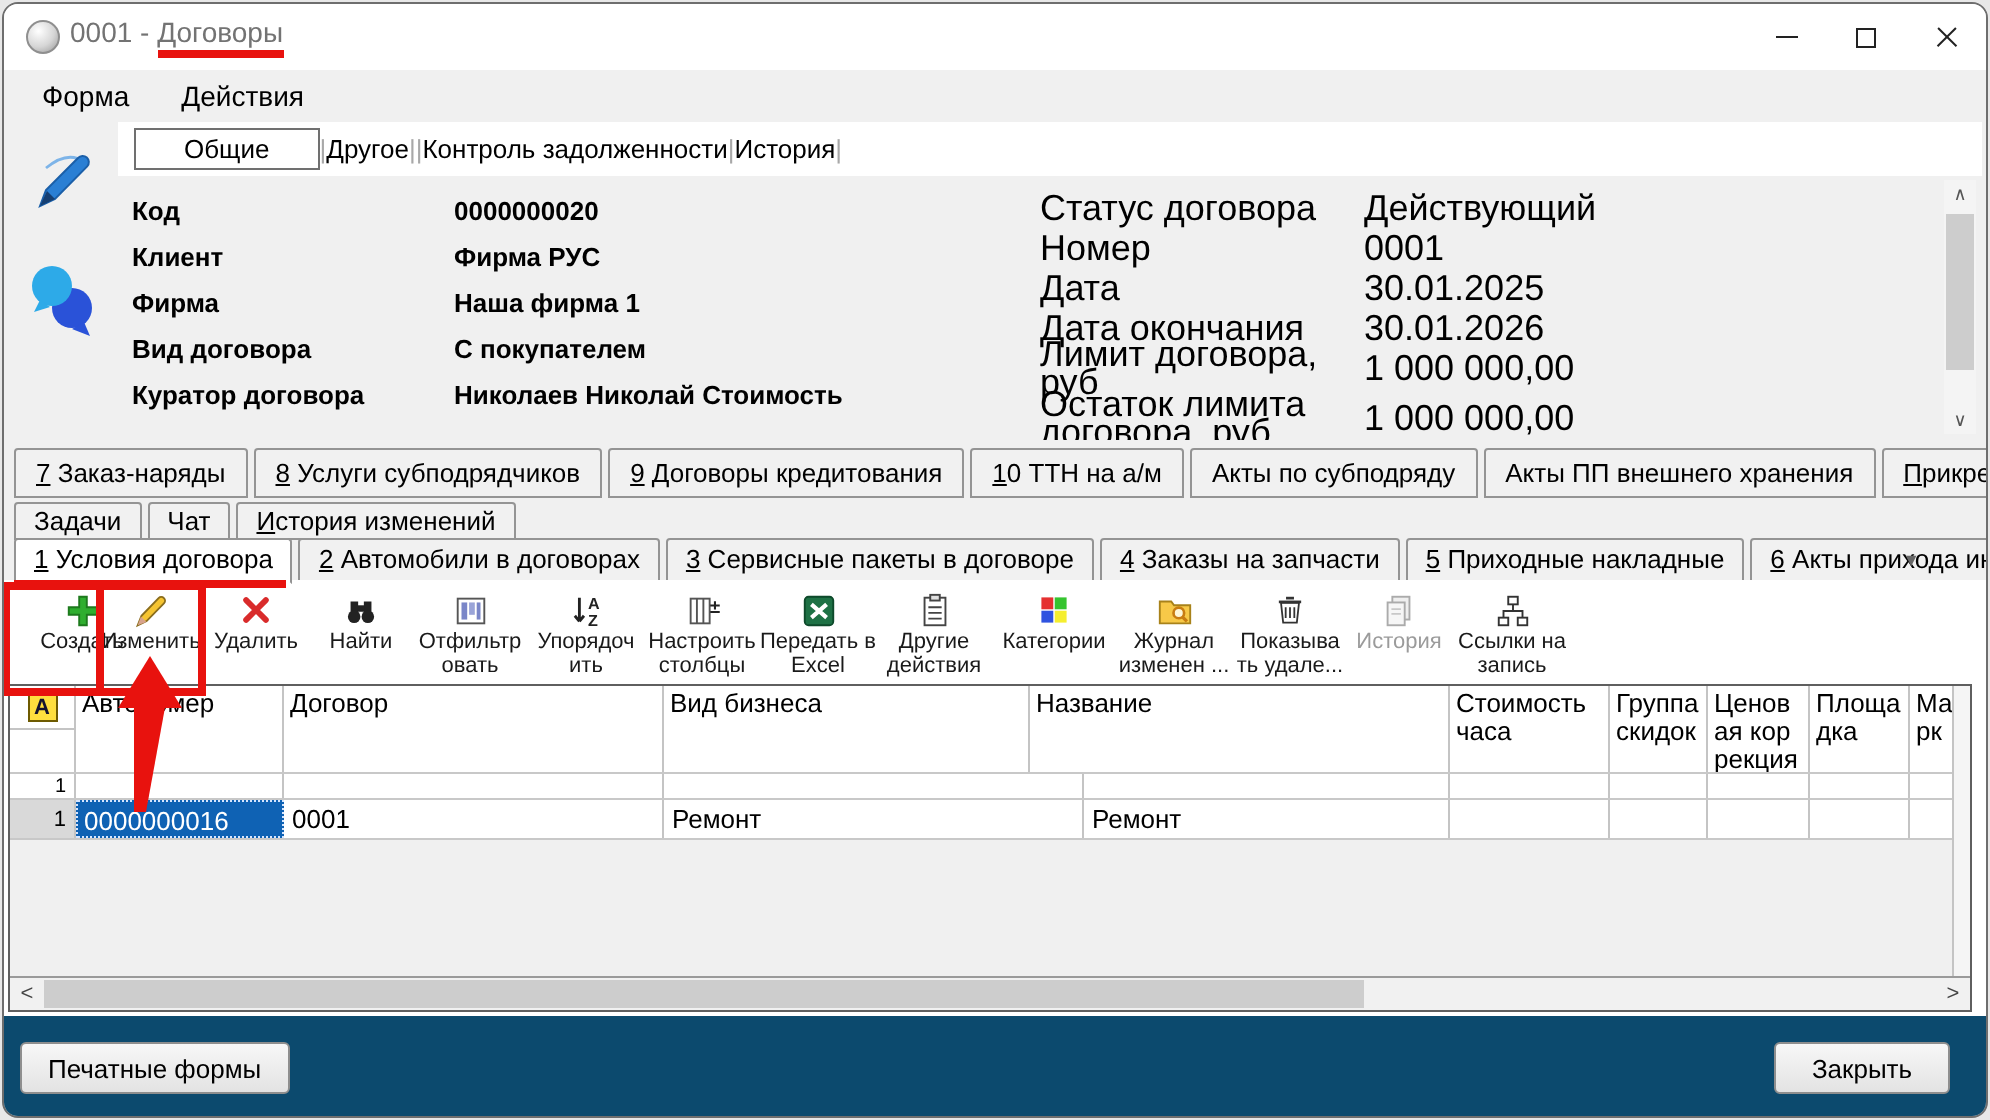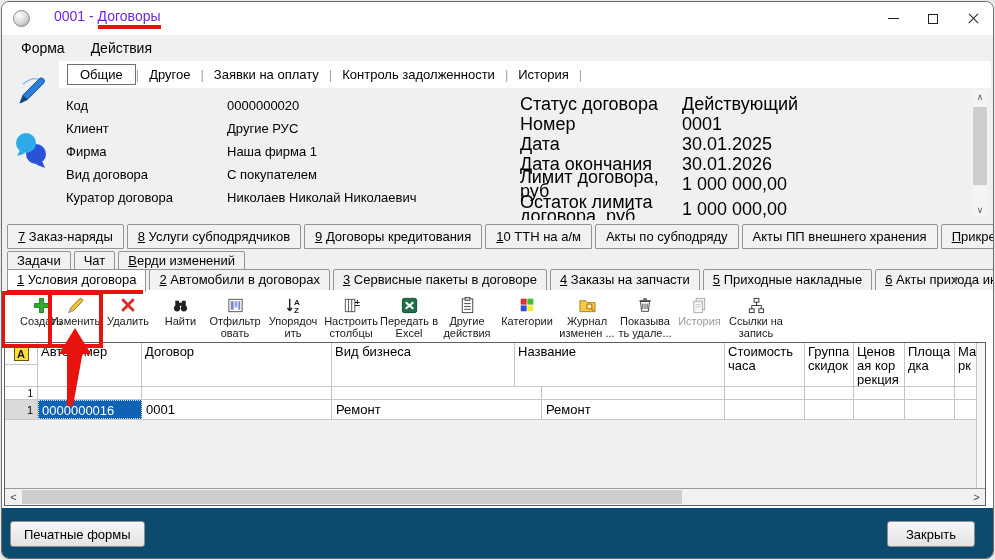--- a/index.html
+++ b/index.html
@@ -6,21 +6,21 @@
   html,body { width:995px; height:560px; background:#e8e8e8; font-family:"Liberation Sans","DejaVu Sans",sans-serif; }
   .window { position:relative; width:993px; height:558px; margin:1px; background:#f0f0f0;
             border:1px solid #6e6e6e; border-radius:8px; overflow:hidden; }
 
   
   .titlebar { position:absolute; top:0; left:0; right:0; height:33px; background:#fff;
               display:flex; align-items:center; }
   .appball { width:17px; height:17px; border-radius:50%; margin-left:11px;
              background:radial-gradient(circle at 35% 30%, #ffffff, #d6d6d6 55%, #969696);
              border:1px solid #8f8f8f; }
-  .title { margin-left:24px; font-size:14px; color:#6d28d9; }
+  .title { margin-left:5px; font-size:14px; color:#737373; }
   .title-hl { display:inline-block; border-bottom:4px solid #e8120e; padding-bottom:1px; }
   .wincontrols { margin-left:auto; display:flex; height:100%; }
   .wc { width:40px; display:flex; align-items:center; justify-content:center; cursor:default; }
   .wc-min-glyph { width:11px; height:1.4px; background:#222; }
   .wc-max-glyph { width:10px; height:10px; border:1.4px solid #222; }
   .wc-close-glyph { position:relative; width:11px; height:11px; }
   .wc-close-glyph::before,.wc-close-glyph::after { content:""; position:absolute; top:5px; left:-1px;
       width:13px; height:1.4px; background:#222; }
   .wc-close-glyph::before { transform:rotate(45deg); }
   .wc-close-glyph::after  { transform:rotate(-45deg); }
@@ -29,25 +29,25 @@
   .menubar { position:absolute; top:33px; left:0; right:0; height:26px; background:#f0f0f0;
              display:flex; align-items:center; padding-left:6px; }
   .menuitem { padding:4px 13px; font-size:14px; color:#000; }
 
   
   .upper { position:absolute; top:59px; left:0; right:0; height:159px; background:#f0f0f0; }
   .side { position:absolute; left:3px; top:1px; width:54px; height:156px; background:#f0f0f0; }
   .side-icon { display:block; margin:10px auto 0; }
   .formtabs { position:absolute; left:57px; top:0; right:2px; height:27px; background:#fff;
               display:flex; align-items:center; padding-left:8px; font-size:13px; }
-  .ftab { padding:3px 10px; color:#000; }
-  .ftab.active { border:1px solid #707070; background:#fff; padding:2px 12px; }
+  .ftab { padding:3px 0; color:#000; }
+  .ftab.active { border:1px solid #707070; background:#fff; padding:2px 24px; }
   .fsep { color:#a8a8a8; }
   .fields-left { position:absolute; left:64px; top:33px; width:440px; }
-  .fields-left .frow { display:flex; height:23px; align-items:center; font-size:13px; }
+  .fields-left .frow { display:flex; height:23px; align-items:center; font-size:13px;font-weight:bold; }
   .fields-left .flabel { width:161px; }
   .fields-right { position:absolute; left:518px; top:33px; width:430px; }
   .fields-right .frow { display:flex; height:20px; align-items:center; font-size:18px; }
   .fields-right .frow.tall { height:30px; align-items:center; }
   .fields-right .flabel { width:162px; line-height:14px; }
   .flabel { color:#000; } .fvalue { color:#000; }
 
   
   .vscroll { position:absolute; right:5px; top:29px; width:16px; height:127px; background:#f4f4f4; }
   .vs-arrow { position:absolute; left:0; width:16px; height:14px; text-align:center;
@@ -166,48 +166,47 @@
         <circle cx="13" cy="13" r="10" fill="#2daae8"></circle>
         <path d="M7 20 l-3 6 8 -2.5 z" fill="#2daae8"></path>
       </svg>
     </div>
 
     <div class="formtabs">
       <span class="ftab active">Общие</span>
       <span class="fsep">|</span>
       <span class="ftab">Другое</span>
       <span class="fsep">|</span>
-      <span class="ftab">Заявки на оплату</span>
       <span class="fsep">|</span>
       <span class="ftab">Контроль задолженности</span>
       <span class="fsep">|</span>
       <span class="ftab">История</span>
       <span class="fsep">|</span>
     </div>
 
     <div class="fields-left">
       <div class="frow">
           <span class="flabel">Код</span>
           <span class="fvalue">0000000020</span>
         </div>
       <div class="frow">
           <span class="flabel">Клиент</span>
-          <span class="fvalue">Другие РУС</span>
+          <span class="fvalue">Фирма РУС</span>
         </div>
       <div class="frow">
           <span class="flabel">Фирма</span>
           <span class="fvalue">Наша фирма 1</span>
         </div>
       <div class="frow">
           <span class="flabel">Вид договора</span>
           <span class="fvalue">С покупателем</span>
         </div>
       <div class="frow">
           <span class="flabel">Куратор договора</span>
-          <span class="fvalue">Николаев Николай Николаевич</span>
+          <span class="fvalue">Николаев Николай Стоимость</span>
         </div>
     </div>
 
     <div class="fields-right">
       <div class="frow">
           <span class="flabel">Статус договора</span>
           <span class="fvalue">Действующий</span>
         </div>
       <div class="frow">
           <span class="flabel">Номер</span>
@@ -244,21 +243,21 @@
       <span class="stab accel">8 Услуги субподрядчиков</span>
       <span class="stab accel">9 Договоры кредитования</span>
       <span class="stab accel">10 ТТН на а/м</span>
       <span class="stab">Акты по субподряду</span>
       <span class="stab">Акты ПП внешнего хранения</span>
       <span class="stab accel">Прикрепленные файлы</span>
     </div>
     <div class="trow trow2">
       <span class="stab">Задачи</span>
       <span class="stab">Чат</span>
-      <span class="stab accel">Верди изменений</span>
+      <span class="stab accel">История изменений</span>
     </div>
     <div class="trow trow3">
       <span class="stab accel active ann-underline">1 Условия договора</span>
       <span class="stab accel">2 Автомобили в договорах</span>
       <span class="stab accel">3 Сервисные пакеты в договоре</span>
       <span class="stab accel">4 Заказы на запчасти</span>
       <span class="stab accel">5 Приходные накладные</span>
       <span class="stab accel">6 Акты прихода инвентаря</span>
     </div>
     <div class="tabs-overflow">▼</div>

